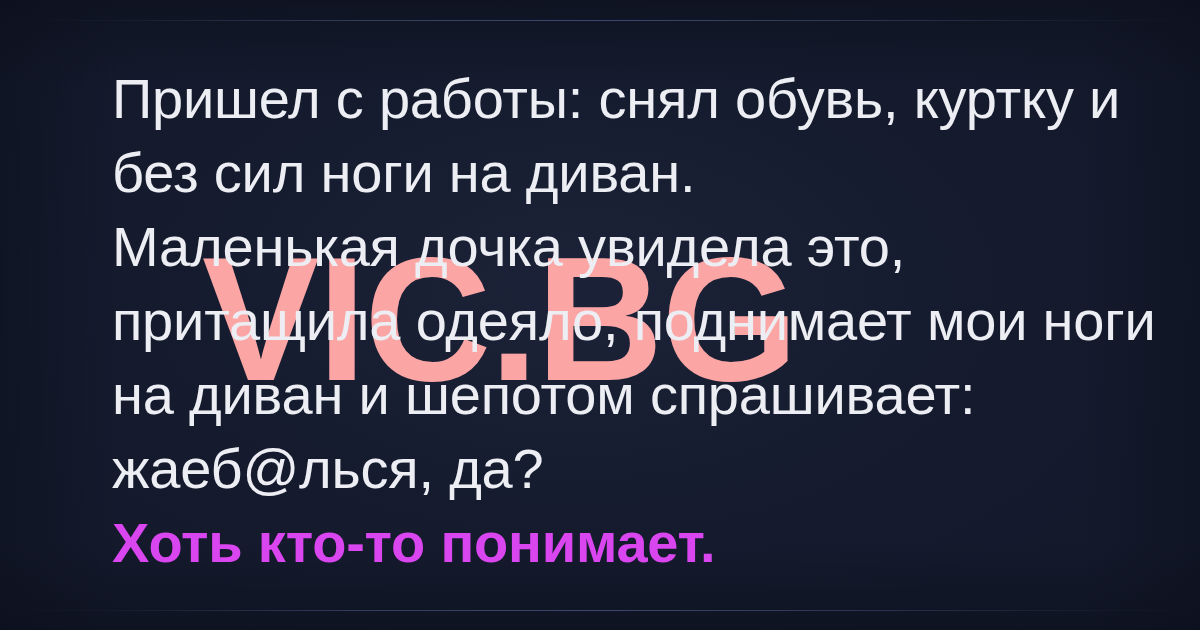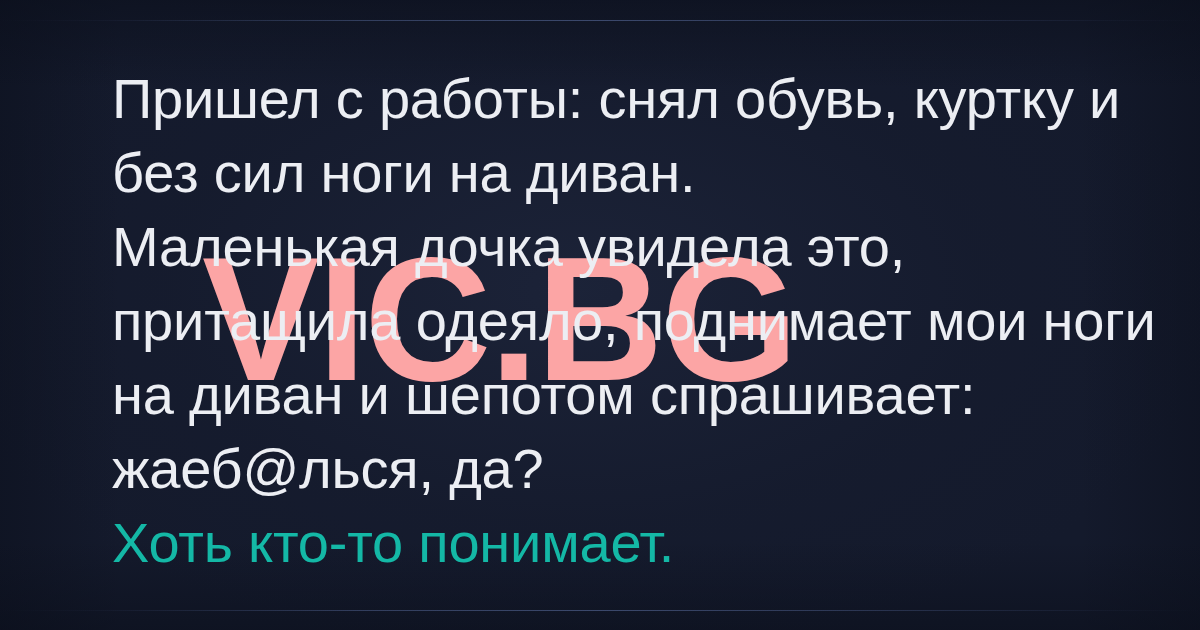--- a/index.html
+++ b/index.html
@@ -87,21 +87,22 @@
   }
   .quote-line {
     font-size: 56px;
     line-height: 74px;
     color: #eceef3;
     white-space: pre;
     letter-spacing: -0.2px;
     margin-left: 40px;
   }
   .quote-line.is-closing {
-    color: #14b8a6;
+    color: #d946ef;
+    font-weight: bold;
   }
 </style>
 </head>
 <body>
 
 <div id="poster">
 
   <div class="bg-wash-a"></div>
   <div class="bg-wash-b"></div>
 

